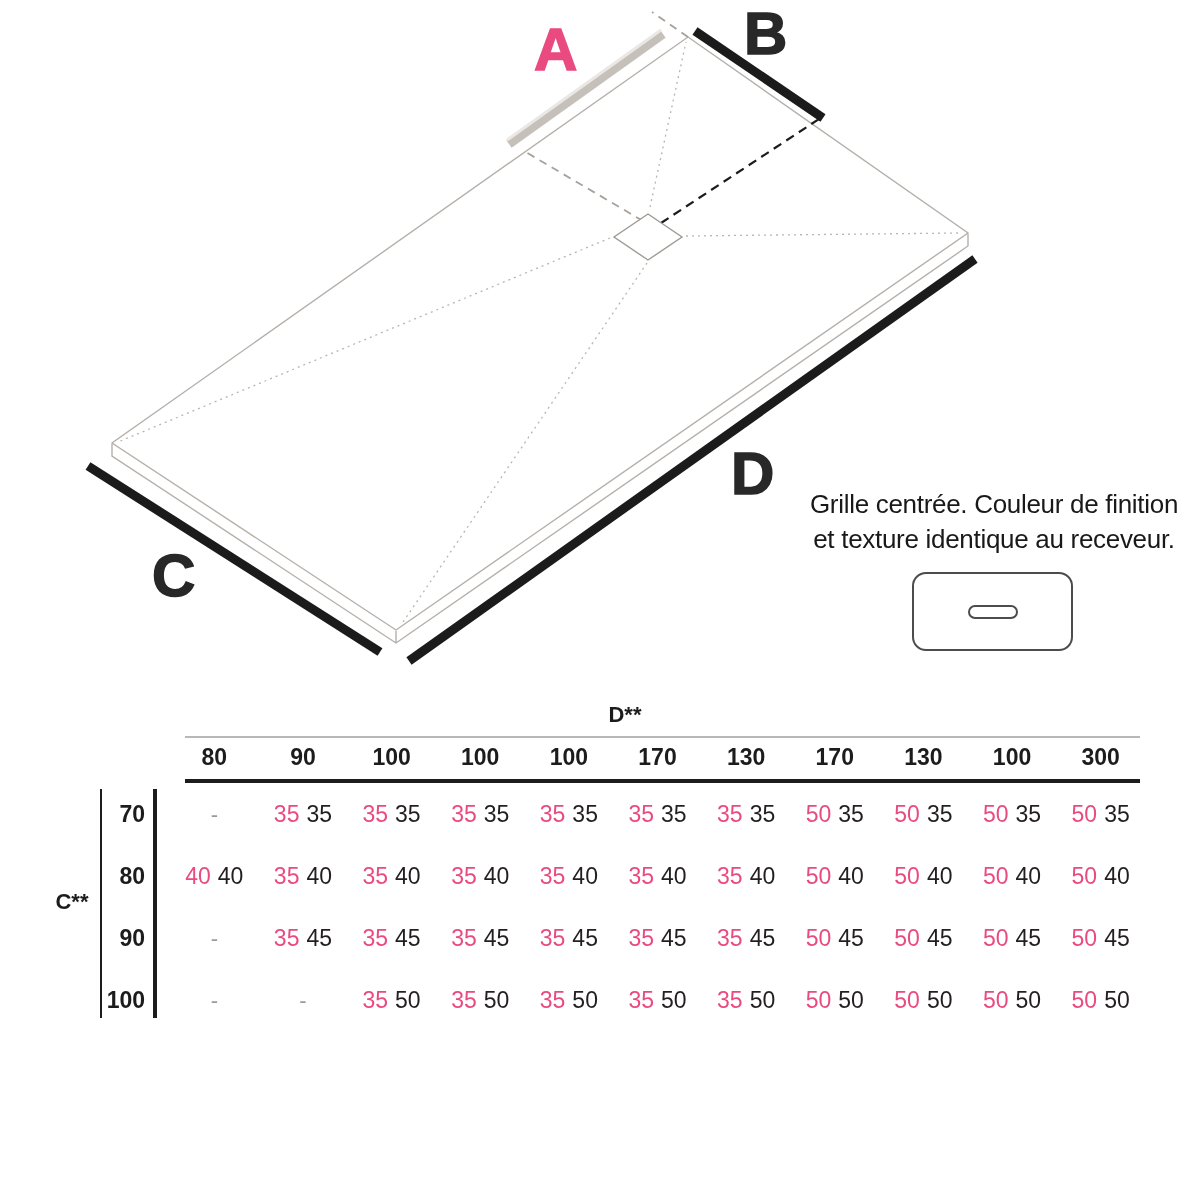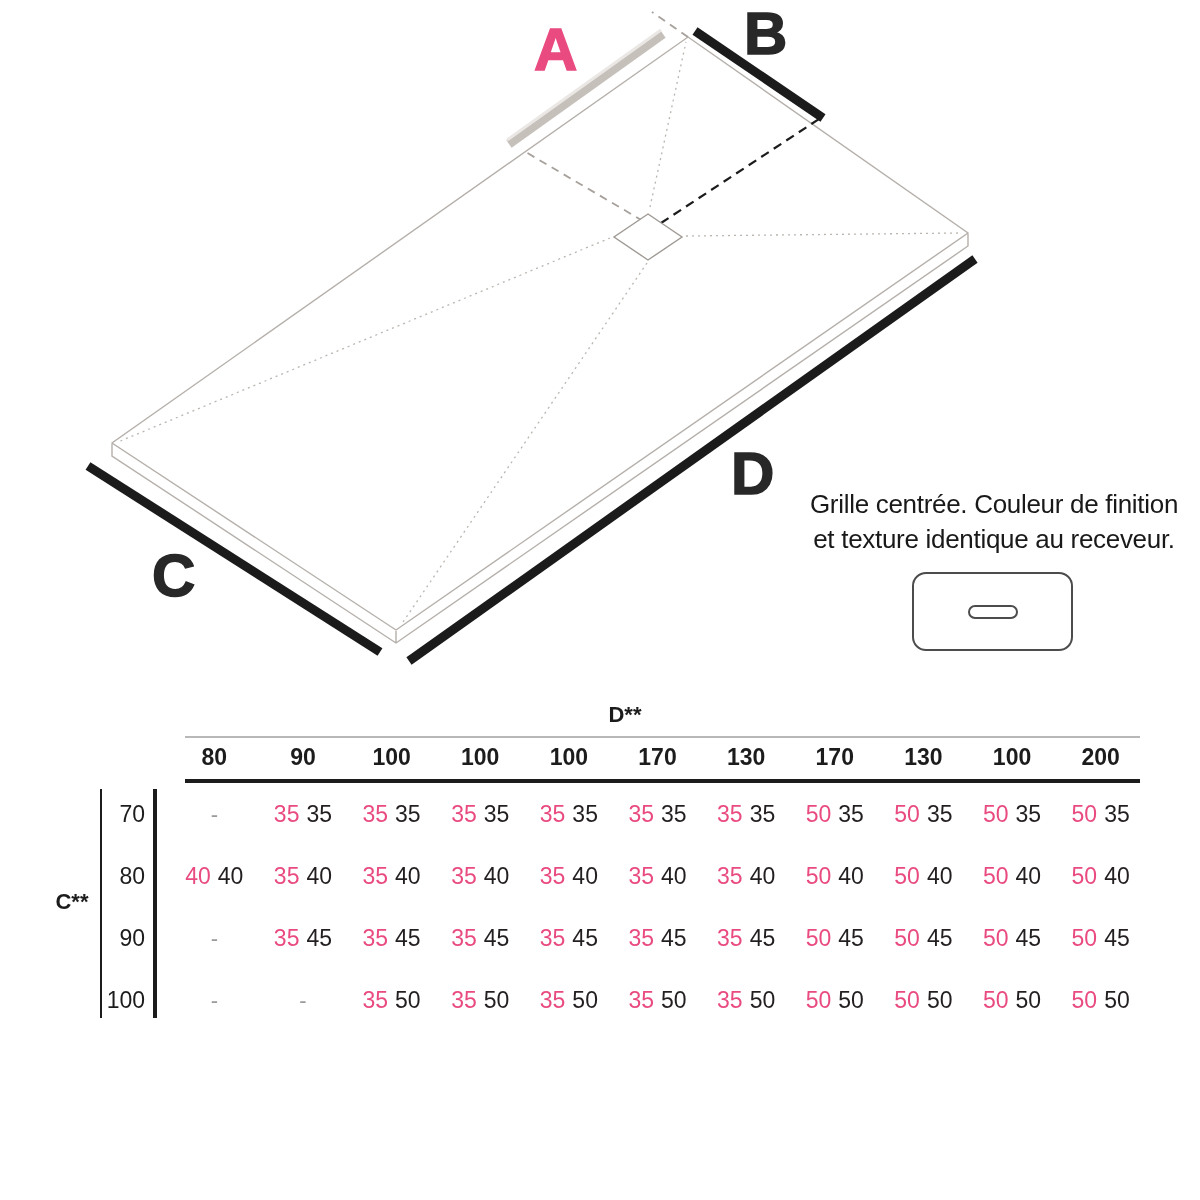--- a/index.html
+++ b/index.html
@@ -46,21 +46,21 @@
     display:grid;grid-template-columns:repeat(11,1fr);
   }
   .col-h{text-align:center;font-size:23px;font-weight:700;color:#1C1C1C;}
   .body-grid{grid-auto-rows:62px;align-items:center;}
   .cell{text-align:center;font-size:23px;color:var(--ink);white-space:nowrap;}
   .cell .pink{color:var(--accent);margin-right:7px;}
   .cell .blk{color:var(--ink);}
   .cell .dash{color:var(--muted);font-size:22px;}
   .row-h{
     position:absolute;width:60px;height:62px;line-height:62px;
-    text-align:right;font-size:23px;font-weight:400;color:#1C1C1C;
+    text-align:right;font-size:23px;font-weight:700;color:#1C1C1C;
   }
 </style>
 </head>
 <body>
 
 <div class="page">
 
   <svg width="1200" height="700" viewBox="0 0 1200 700">
 
     <polygon points="688,37 968,233 396,630 112,443" fill="#ffffff" stroke="#B5B0AB" stroke-width="1.4"></polygon>
@@ -107,21 +107,21 @@
       <div class="col-h">80</div>
       <div class="col-h">90</div>
       <div class="col-h">100</div>
       <div class="col-h">100</div>
       <div class="col-h">100</div>
       <div class="col-h">170</div>
       <div class="col-h">130</div>
       <div class="col-h">170</div>
       <div class="col-h">130</div>
       <div class="col-h">100</div>
-      <div class="col-h">200</div>
+      <div class="col-h">300</div>
     </div>
 
   <div class="abs hline thick" style="left:185px;top:779px;width:955px;height:4px;"></div>
 
   <div class="abs vline" style="left:100px;top:789px;width:2px;height:229px;"></div>
   <div class="abs vline" style="left:153px;top:789px;width:4px;height:229px;"></div>
 
   <div class="abs axis-label" style="left:46px;top:889px;width:52px;">C**</div>
 
   <div class="abs" id="row-labels" style="left:85px;top:783px;width:60px;height:248px;">

